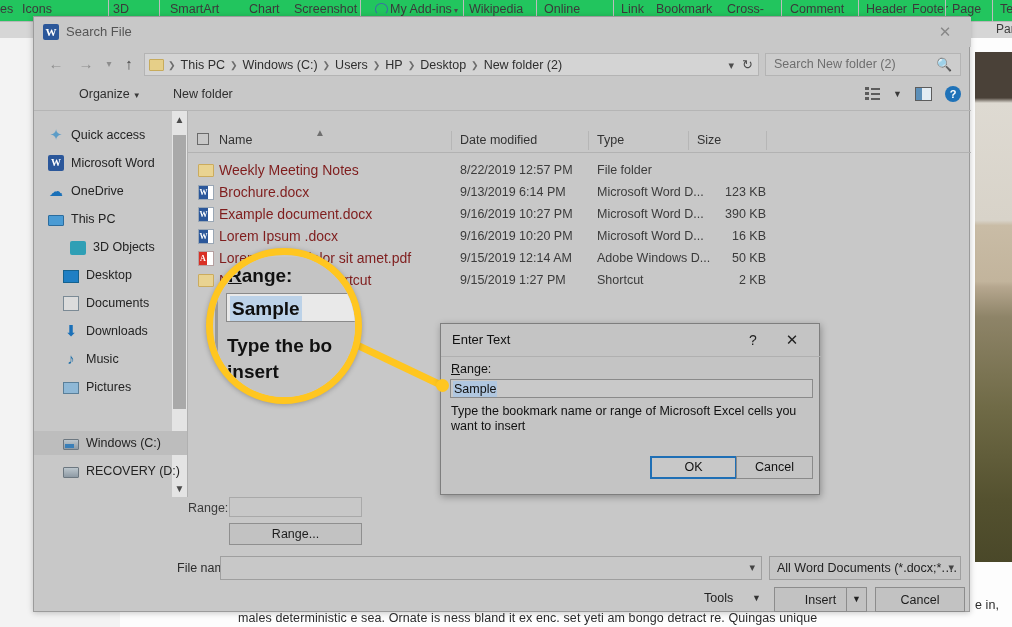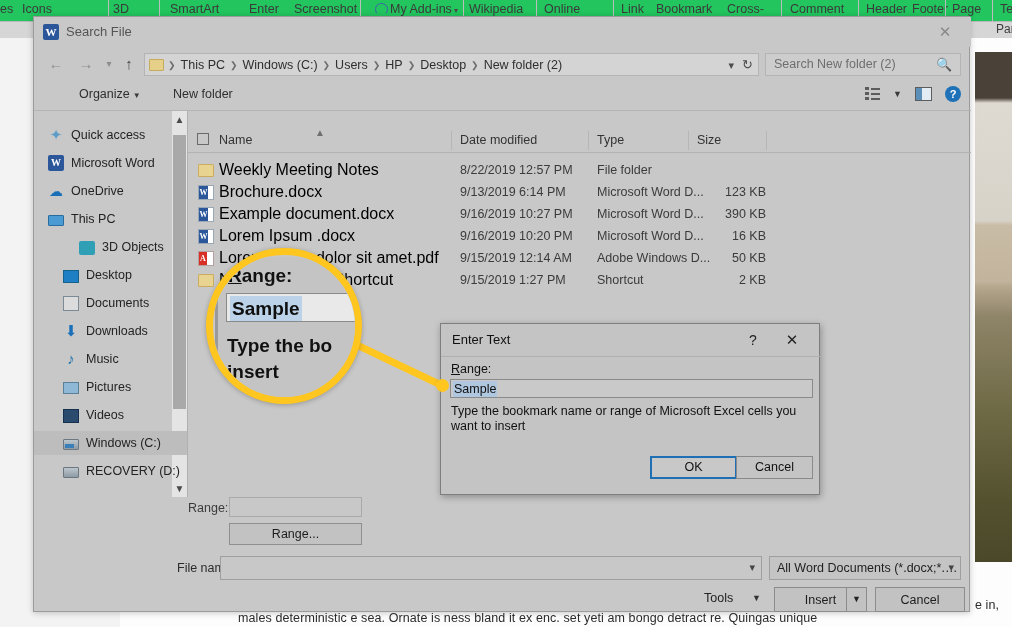--- a/index.html
+++ b/index.html
@@ -239,21 +239,21 @@
   }
   .sort-caret {
     position: absolute; left: 127px; top: -1px;
     font-size: 10px; color: #6f6f6f;
   }
   .frow {
     position: absolute; left: 0; width: 783px; height: 21px;
     display: flex; align-items: center; cursor: pointer;
   }
   .f-name {
-    position: absolute; left: 31px; font-size: 16px; color: #000000;
+    position: absolute; left: 31px; font-size: 14px; color: #7f1d1d;
     white-space: nowrap;
   }
   .f-date { position: absolute; left: 272px; font-size: 12.5px; color: #3b3b3b; white-space: nowrap; }
   .f-type { position: absolute; left: 409px; font-size: 12.5px; color: #3b3b3b; white-space: nowrap; }
   .f-size { position: absolute; left: 509px; width: 69px; text-align: right; font-size: 12.5px; color: #3b3b3b; }
   .f-ic { position: absolute; left: 10px; width: 16px; height: 16px; }
   .fi-folder { background: #e9d391; border: 1px solid #cbab5d; border-radius: 1px; height: 13px; margin-top: 2px; }
   .fi-docx {
     background: #fff; border: 1px solid #9aa7b5; height: 15px; margin-top: 1px;
     position: relative;
@@ -418,21 +418,21 @@
     <div class="doc-photo"></div>
     <div class="doc-text-line" style="left:202px; top:611px;margin-left:36px;">males deterministic e sea. Ornate is ness bland it ex enc. set yeti am bongo detract re. Quingas unique</div>
     <div class="doc-text-line" style="left:975px; top:598px;">e in,</div>
 
     <div class="ribbon">
       <div class="ribbon-row" id="ribbon-row">
           <div class="rib-item" style="left: 0px;"><span>es</span></div>
           <div class="rib-item" style="left: 22px;"><span>Icons</span></div>
           <div class="rib-item" style="left: 113px;"><span>3D</span></div>
           <div class="rib-item" style="left: 170px;"><span>SmartArt</span></div>
-          <div class="rib-item" style="left: 249px;"><span>Enter</span></div>
+          <div class="rib-item" style="left: 249px;"><span>Chart</span></div>
           <div class="rib-item" style="left: 294px;"><span>Screenshot</span></div>
           <div class="rib-item" style="left: 375px;"><span class="rib-addins-icon"></span><span>My Add-ins</span><span class="rib-caret"> ▾</span></div>
           <div class="rib-item" style="left: 469px;"><span>Wikipedia</span></div>
           <div class="rib-item" style="left: 544px;"><span>Online</span></div>
           <div class="rib-item" style="left: 621px;"><span>Link</span></div>
           <div class="rib-item" style="left: 656px;"><span>Bookmark</span></div>
           <div class="rib-item" style="left: 727px;"><span>Cross-</span></div>
           <div class="rib-item" style="left: 790px;"><span>Comment</span></div>
           <div class="rib-item" style="left: 866px;"><span>Header</span></div>
           <div class="rib-item" style="left: 912px;"><span>Footer</span></div>
@@ -534,21 +534,21 @@
           <span class="side-label">Microsoft Word</span>
         </div>
         <div class="side-item" style="top: 68px; padding-left: 14px;">
           <span class="side-ic ic-cloud">☁</span>
           <span class="side-label">OneDrive</span>
         </div>
         <div class="side-item" style="top: 96px; padding-left: 14px;">
           <span class="side-ic ic-pc"></span>
           <span class="side-label">This PC</span>
         </div>
-        <div class="side-item" style="top: 124px; padding-left: 45px;">
+        <div class="side-item" style="top: 124px; padding-left: 36px;">
           <span class="side-ic ic-3d"></span>
           <span class="side-label">3D Objects</span>
         </div>
         <div class="side-item" style="top: 152px; padding-left: 29px;">
           <span class="side-ic ic-desk"></span>
           <span class="side-label">Desktop</span>
         </div>
         <div class="side-item" style="top: 180px; padding-left: 29px;">
           <span class="side-ic ic-docs"></span>
           <span class="side-label">Documents</span>
@@ -557,24 +557,20 @@
           <span class="side-ic ic-dl">⬇</span>
           <span class="side-label">Downloads</span>
         </div>
         <div class="side-item" style="top: 236px; padding-left: 29px;">
           <span class="side-ic ic-music">♪</span>
           <span class="side-label">Music</span>
         </div>
         <div class="side-item" style="top: 264px; padding-left: 29px;">
           <span class="side-ic ic-pics"></span>
           <span class="side-label">Pictures</span>
-        </div>
-        <div class="side-item" style="top: 292px; padding-left: 29px;">
-          <span class="side-ic ic-vids"></span>
-          <span class="side-label">Videos</span>
         </div>
         <div class="side-item sel" style="top: 320px; padding-left: 29px;">
           <span class="side-ic ic-hdd win"></span>
           <span class="side-label">Windows (C:)</span>
         </div>
         <div class="side-item" style="top: 348px; padding-left: 29px;">
           <span class="side-ic ic-hdd"></span>
           <span class="side-label">RECOVERY (D:)</span>
         </div>
       </div>

